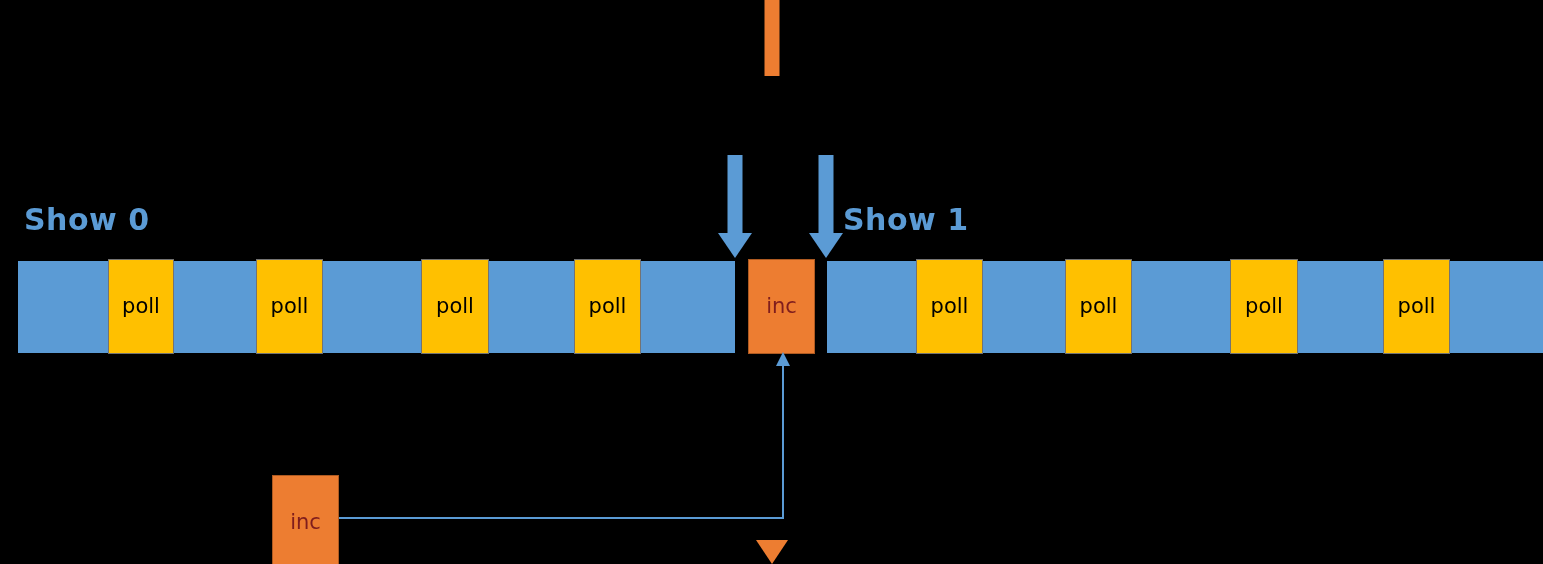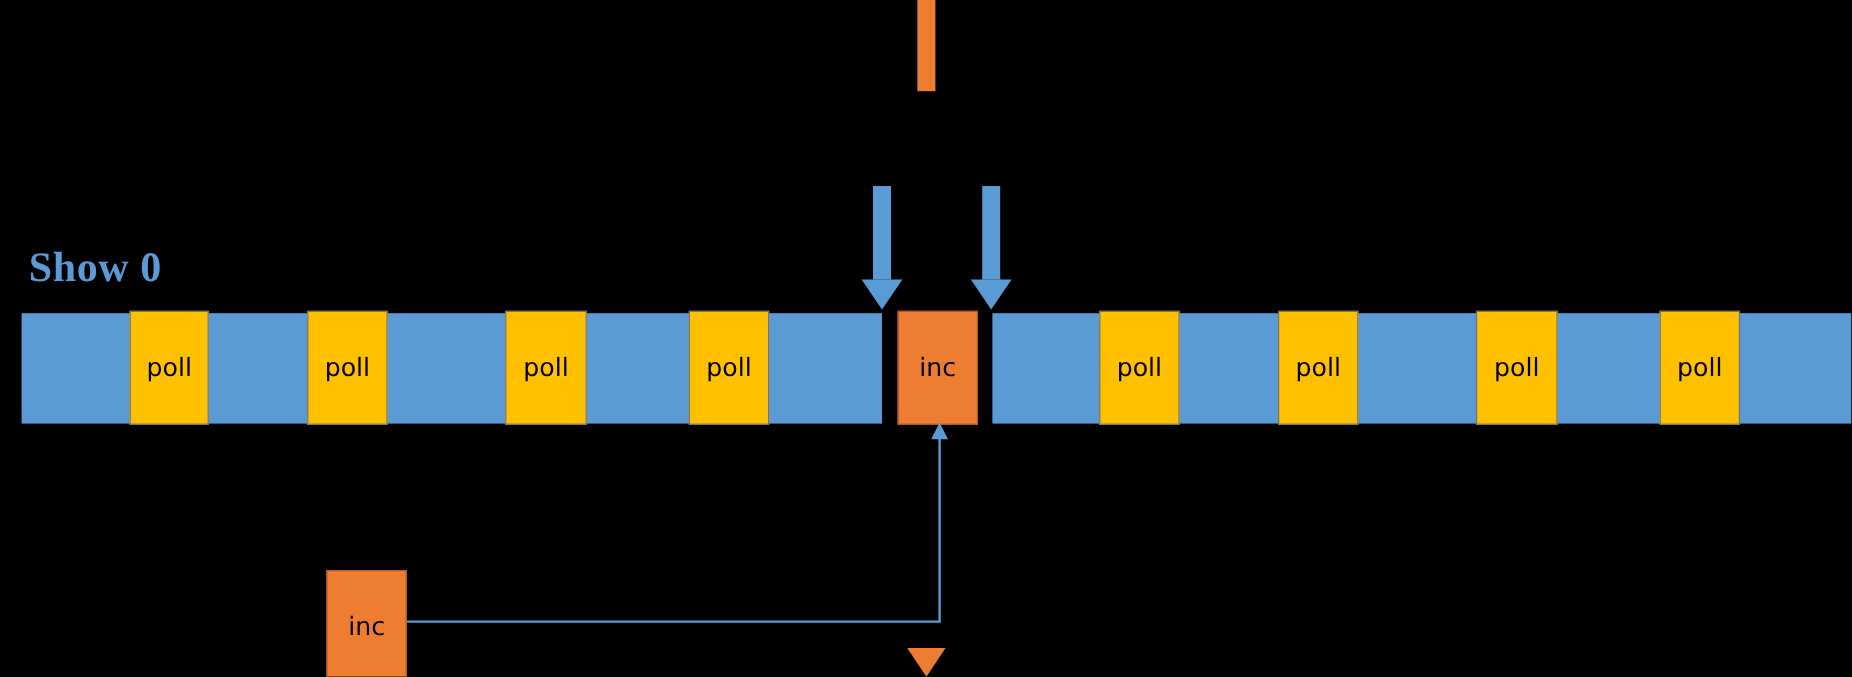--- a/index.html
+++ b/index.html
@@ -34,33 +34,32 @@
     line-height: 1;
   }
   .block.poll {
     background: #FFC000;
     border: 1px solid #737373;
     color: #000000;
   }
   .block.inc {
     background: #ED7D31;
     border: 1px solid #AE5A21;
-    color: #000000;
+    color: #7f1d1d;
   }
 
   
   .show-label {
     position: absolute;
     color: #5B9BD5;
-    font-size: 35px;
+    font-size: 30px;
     font-weight: bold;
     letter-spacing: 0.5px;
     white-space: nowrap;
     line-height: 1;
-    font-family: Liberation Serif, serif;
   }
 
   
   .down-arrow {
     position: absolute;
   }
   .down-arrow .stem {
     position: absolute;
     left: 50%;
     transform: translateX(-50%);
@@ -110,20 +109,21 @@
     height: 564px;
     pointer-events: none;
   }
 </style>
 </head>
 <body>
 
 <div id="canvas">
 
   <div class="show-label" id="label-show0" style="left: 24px; top: 205px;">Show 0</div>
+  <div class="show-label" id="label-show1" style="left: 843px; top: 205px;">Show 1</div>
 
   <div class="down-arrow" id="arrow-b0" style="left: 726px; top: 155px; width: 17px; height: 103px;">
     <div class="stem" style="height: 78px;"></div>
     <div class="head"></div>
   </div>
   <div class="down-arrow" id="arrow-b1" style="left: 817px; top: 155px; width: 17px; height: 103px;">
     <div class="stem" style="height: 78px;"></div>
     <div class="head"></div>
   </div>
 

